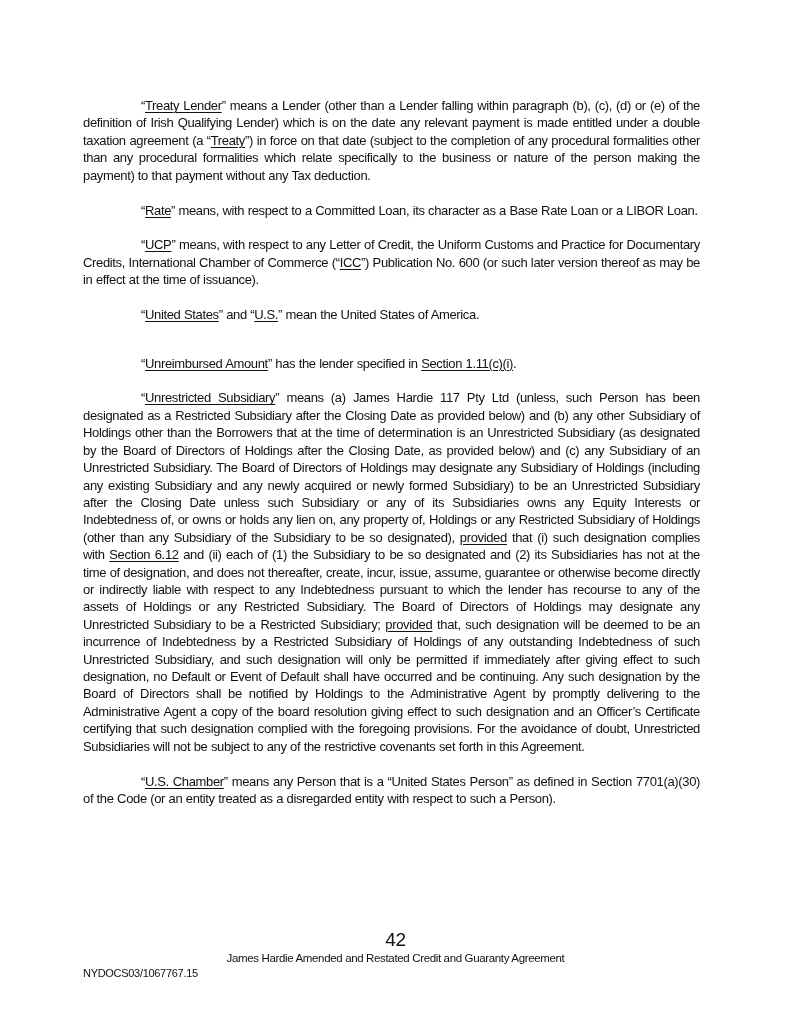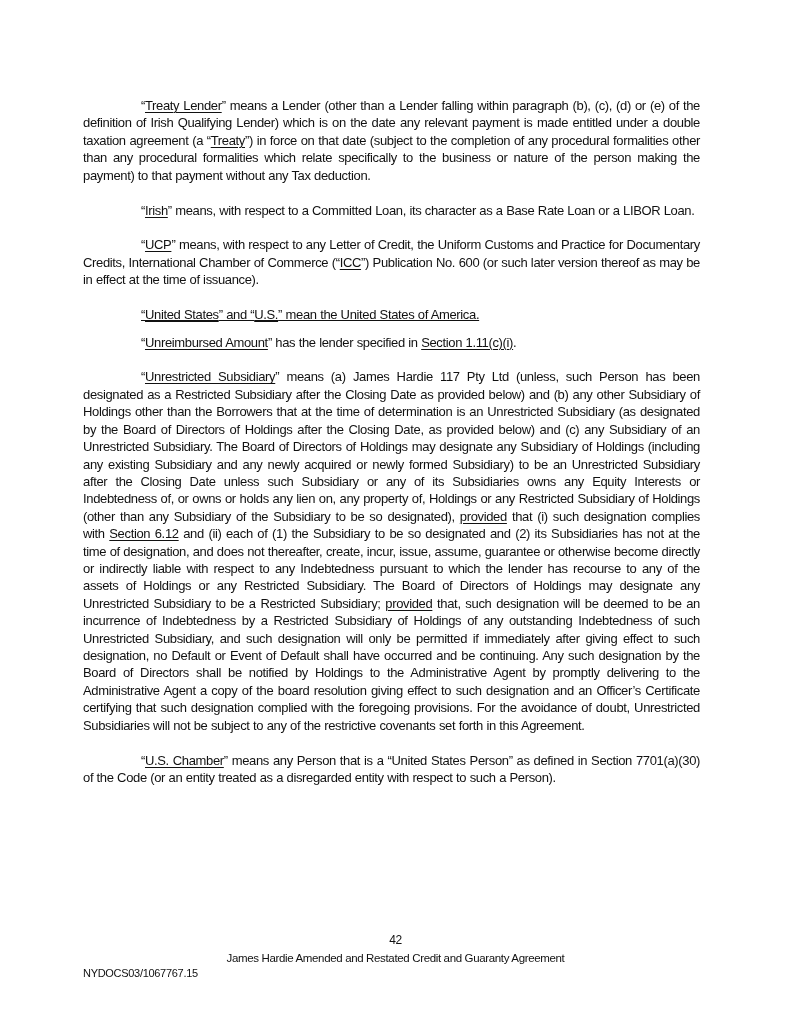--- a/index.html
+++ b/index.html
@@ -23,29 +23,29 @@
     }
     .para {
       font-size: 13px;
       line-height: 17.4px;
       text-align: justify;
       text-indent: 58px;
       margin: 0 0 17.5px 0;
       letter-spacing: -0.35px;
       word-spacing: 0.2px;
     }
-    .para.tight { margin-bottom: 10px; text-decoration: underline; }
+    .para.tight { margin-bottom: 31px; }
     .u { text-decoration: underline; text-underline-offset: 2px; text-decoration-thickness: 1px; }
     .footer-page {
       position: absolute;
       top: 932px;
       left: 0;
       width: 791px;
       text-align: center;
-      font-size: 12px;
+      font-size: 19px;
       line-height: 16px;
       letter-spacing: -0.3px;
     }
     .footer-title {
       position: absolute;
       top: 951px;
       left: 0;
       width: 791px;
       text-align: center;
       font-size: 11.5px;
@@ -60,21 +60,21 @@
       font-size: 11px;
       line-height: 12px;
       letter-spacing: -0.3px;
     }
   </style>
 </head>
 <body>
 
 <div class="page">
   <p class="para"><span>“</span><span class="u">Treaty Lender</span><span>”  means a Lender (other than a Lender falling within paragraph (b), (c), (d) or (e) of the definition of Irish Qualifying Lender) which is on the date any relevant payment is made entitled under a double taxation agreement (a “</span><span class="u">Treaty</span><span>”) in force on that date (subject to the completion of any procedural formalities other than any procedural formalities which relate specifically to the business or nature of the person making the payment) to that payment without any Tax deduction.</span></p>
-  <p class="para"><span>“</span><span class="u">Irish</span><span>” means, with respect to a Committed Loan, its character as a Base Rate Loan or a LIBOR Loan.</span></p>
+  <p class="para"><span>“</span><span class="u">Rate</span><span>” means, with respect to a Committed Loan, its character as a Base Rate Loan or a LIBOR Loan.</span></p>
   <p class="para"><span>“</span><span class="u">UCP</span><span>” means, with respect to any Letter of Credit, the Uniform Customs and Practice for Documentary Credits, International Chamber of Commerce (“</span><span class="u">ICC</span><span>”) Publication No. 600 (or such later version thereof as may be in effect at the time of issuance).</span></p>
   <p class="para tight"><span>“</span><span class="u">United States</span><span>” and “</span><span class="u">U.S.</span><span>”  mean the United States of America.</span></p>
   <p class="para"><span>“</span><span class="u">Unreimbursed Amount</span><span>”  has the lender specified in </span><span class="u">Section 1.11(c)(i)</span><span>.</span></p>
   <p class="para"><span>“</span><span class="u">Unrestricted Subsidiary</span><span>”  means (a) James Hardie 117 Pty Ltd (unless, such Person has been designated as a Restricted Subsidiary after the Closing Date as provided below) and (b) any other Subsidiary of Holdings other than the Borrowers that at the time of determination is an Unrestricted Subsidiary (as designated by the Board of Directors of Holdings after the Closing Date, as provided below) and (c) any Subsidiary of an Unrestricted Subsidiary.  The Board of Directors of Holdings may designate any Subsidiary of Holdings (including any existing Subsidiary and any newly acquired or newly formed Subsidiary) to be an Unrestricted Subsidiary after the Closing Date unless such Subsidiary or any of its Subsidiaries owns any Equity Interests or Indebtedness of, or owns or holds any lien on, any property of, Holdings or any Restricted Subsidiary of Holdings (other than any Subsidiary of the Subsidiary to be so designated), </span><span class="u">provided</span><span> that (i) such designation complies with </span><span class="u">Section 6.12</span><span> and (ii) each of (1) the Subsidiary to be so designated and (2) its Subsidiaries has not at the time of designation, and does not thereafter, create, incur, issue, assume, guarantee or otherwise become directly or indirectly liable with respect to any Indebtedness pursuant to which the lender has recourse to any of the assets of Holdings or any Restricted Subsidiary.  The Board of Directors of Holdings may designate any Unrestricted Subsidiary to be a Restricted Subsidiary; </span><span class="u">provided</span><span> that, such designation will be deemed to be an incurrence of Indebtedness by a Restricted Subsidiary of Holdings of any outstanding Indebtedness of such Unrestricted Subsidiary, and such designation will only be permitted if immediately after giving effect to such designation, no Default or Event of Default shall have occurred and be continuing.  Any such designation by the Board of Directors shall be notified by Holdings to the Administrative Agent by promptly delivering to the Administrative Agent a copy of the board resolution giving effect to such designation and an Officer’s Certificate certifying that such designation complied with the foregoing provisions.  For the avoidance of doubt, Unrestricted Subsidiaries will not be subject to any of the restrictive covenants set forth in this Agreement.</span></p>
   <p class="para"><span>“</span><span class="u">U.S. Chamber</span><span>”  means any Person that is a “United States Person” as defined in Section 7701(a)(30) of the Code (or an entity treated as a disregarded entity with respect to such a Person).</span></p>
 </div>
 
 <div class="footer-page">42</div>
 <div class="footer-title">James Hardie Amended and Restated Credit and Guaranty Agreement</div>
 <div class="footer-docid">NYDOCS03/1067767.15</div>

